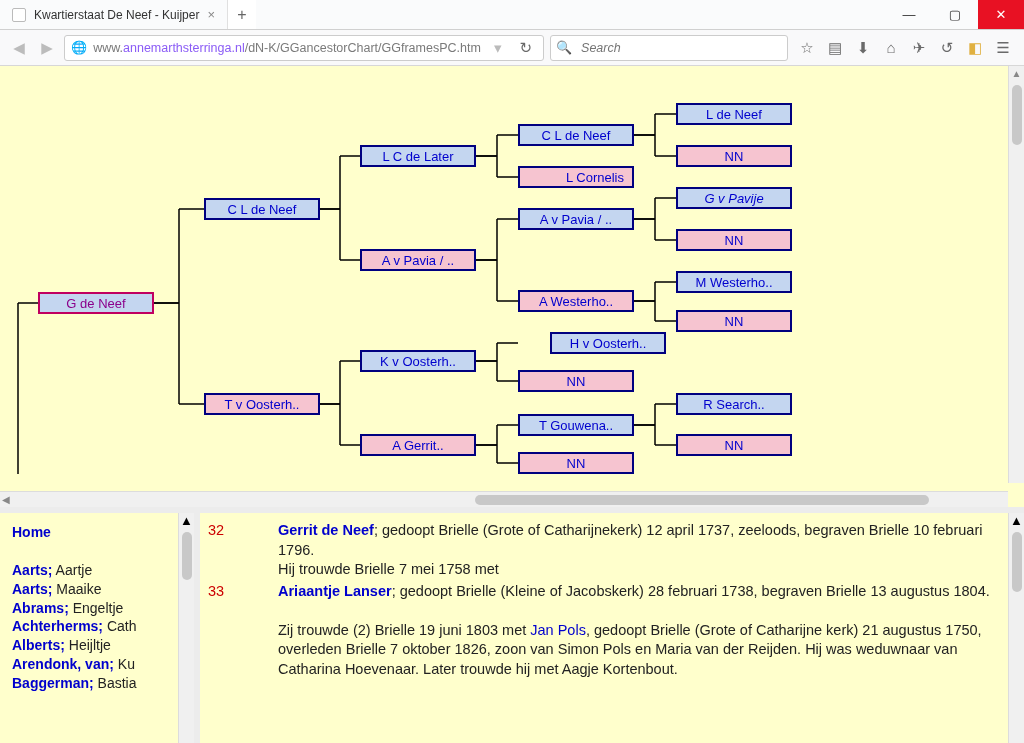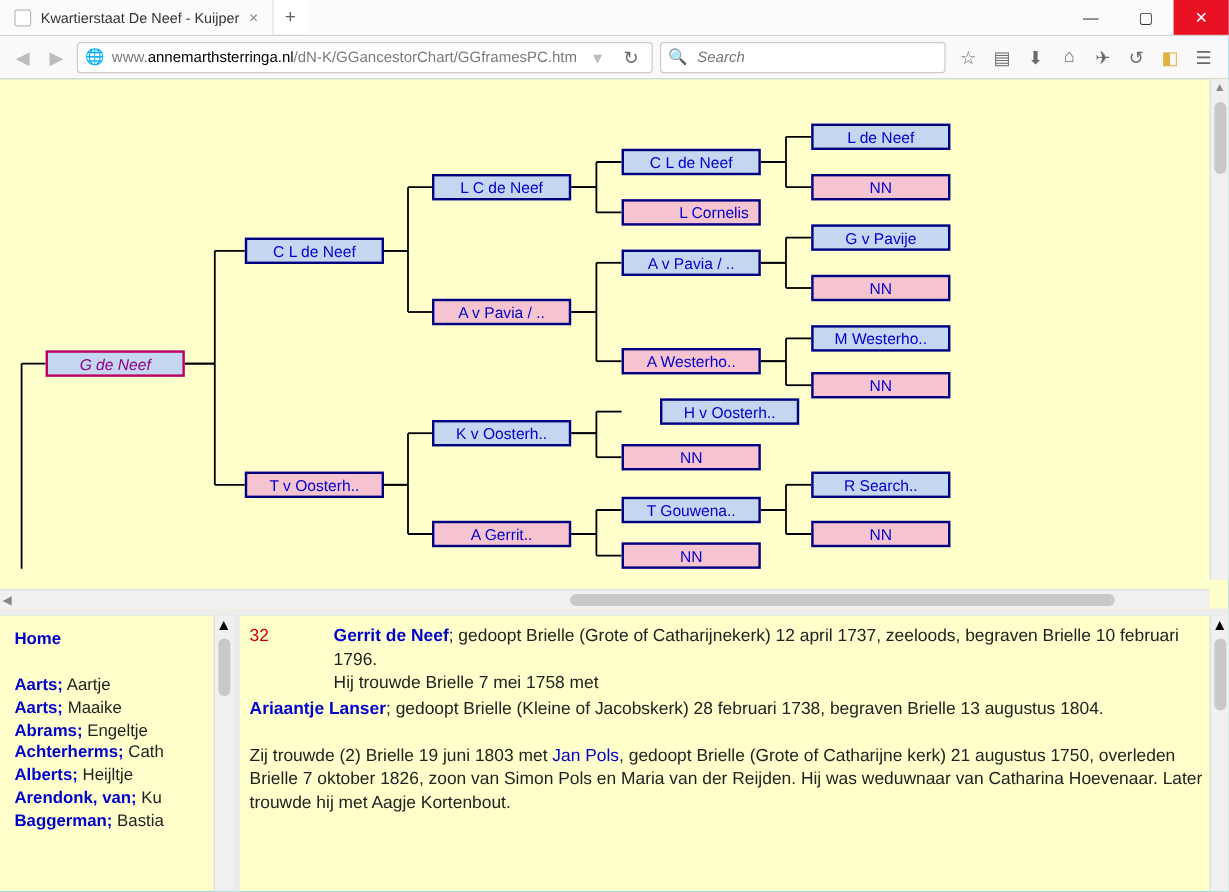--- a/index.html
+++ b/index.html
@@ -17,41 +17,41 @@
   .win-btn { width:46px; display:flex; align-items:center; justify-content:center; background:#fafbfc; color:#333; font-size:13px;}
   .win-btn.max { background:#fafbfc; }
   .win-btn.close { background:#e81123; color:#fff; }
 
   .navbar { height:36px; background:#f9f9fa; display:flex; align-items:center; gap:6px; padding:0 8px; border-bottom:1px solid #d7d7d7;}
   .nav-icn { width:22px; height:22px; display:flex; align-items:center; justify-content:center; color:#6a6a6a; font-size:15px; border-radius:3px;}
   .nav-icn.disabled { color:#bcbcbc; }
   .urlbox { flex:2; height:26px; border:1px solid #ccc; border-radius:3px; background:#fff; display:flex; align-items:center; padding:0 6px; gap:6px; }
   .urlbox .globe { color:#8a8a8a; font-size:13px; }
   .urlbox .urltext { flex:1; font-size:12.5px; color:#7a7a7a; white-space:nowrap; overflow:hidden; }
-  .urlbox .urltext .host { color:#000000; }
+  .urlbox .urltext .host { color:#8b5cf6; }
   .searchbox { flex:1; height:26px; border:1px solid #ccc; border-radius:3px; background:#fff; display:flex; align-items:center; padding:0 6px; gap:6px;}
   .searchbox input { border:none; outline:none; font-size:12.5px; width:100%; color:#555; font-style:italic;}
   .toolbar-right { display:flex; gap:2px; align-items:center; }
   .tb-icn { width:26px; height:26px; display:flex; align-items:center; justify-content:center; color:#6a6a6a; font-size:15px; }
   .tb-icn.pocket { color:#e0b040; }
 
   
   .workspace { flex:1; display:flex; flex-direction:column; min-height:0; }
   .chart-area { position:relative; flex:1; background:#ffffcc; overflow:hidden; border-bottom:6px solid #ececec;}
   .chart-inner { position:absolute; left:8px; right:8px; top:8px; bottom:8px; }
   .chart-scroll-v { position:absolute; right:0; top:0; bottom:24px; width:16px; background:#f0f0f0; border-left:1px solid #dcdcdc; display:flex; flex-direction:column; align-items:center;}
   .chart-scroll-v .thumb { width:10px; height:60px; background:#c8c8c8; border-radius:5px; margin-top:4px;}
   .chart-scroll-h { position:absolute; left:0; right:16px; bottom:0; height:16px; background:#f0f0f0; border-top:1px solid #dcdcdc; display:flex; align-items:center;}
   .chart-scroll-h .thumb { height:10px; width:45%; background:#c8c8c8; border-radius:5px; margin-left:46%;}
   .chart-scroll-h .arrow, .chart-scroll-v .arrow { font-size:10px; color:#888; padding:2px;}
 
   .node { position:absolute; width:116px; height:22px; border:2px solid #000080; display:flex; align-items:center; justify-content:center; font-size:13px; font-weight:400; color:#0000cd; white-space:nowrap; overflow:hidden; padding:0 4px;}
   .node.male   { background:#c4d6f0; }
   .node.female { background:#f6c4d0; }
-  .node.root   { border-color:#c00060; color:#8b008b;font-style:italic; }
+  .node.root   { border-color:#c00060; color:#8b008b; }
 
   svg.connectors { position:absolute; left:0; top:0; pointer-events:none; }
 
   .lower { height:230px; display:flex; background:#ffffcc; }
   .index-pane { width:200px; overflow-y:auto; padding:10px 10px 10px 12px; border-right:6px solid #ececec; font-size:14px; line-height:1.35;}
   .index-pane::-webkit-scrollbar { width:16px;}
   .index-pane a { color:#0000cd; text-decoration:none; font-weight:bold; }
   .index-pane .given { color:#222; font-weight:normal; }
   .detail-pane { flex:1; overflow-y:auto; padding:8px 12px 8px 8px; font-size:14.5px; line-height:1.35; color:#222;}
   .detail-row { display:flex; gap:30px; margin-bottom:2px;}
@@ -186,35 +186,35 @@
           <line x1="647" y1="330" x2="668" y2="330" stroke="#000" stroke-width="1.5"></line>
           <line x1="626" y1="351" x2="647" y2="351" stroke="#000" stroke-width="1.5"></line>
           <line x1="647" y1="351" x2="647" y2="371" stroke="#000" stroke-width="1.5"></line>
           <line x1="647" y1="371" x2="668" y2="371" stroke="#000" stroke-width="1.5"></line>
           <line x1="10" y1="229" x2="10" y2="400" stroke="#000" stroke-width="1.5"></line>
           <line x1="10" y1="229" x2="30" y2="229" stroke="#000" stroke-width="1.5"></line>
         </svg>
         <div class="node male root" style="left: 30px; top: 218px;">G de Neef</div>
         <div class="node male" style="left: 196px; top: 124px;">C L de Neef</div>
         <div class="node female" style="left: 196px; top: 319px;">T v Oosterh..</div>
-        <div class="node male" style="left: 352px; top: 71px;">L C de Neef</div>
+        <div class="node male" style="left: 352px; top: 71px;">L C de Later</div>
         <div class="node female" style="left: 352px; top: 175px;">A v Pavia / ..</div>
         <div class="node male" style="left: 352px; top: 276px;">K v Oosterh..</div>
         <div class="node female" style="left: 352px; top: 360px;">A Gerrit..</div>
         <div class="node male" style="left: 510px; top: 50px;">C L de Neef</div>
         <div class="node female" style="left: 510px; top: 92px; padding-left: 42px;">L Cornelis</div>
         <div class="node male" style="left: 510px; top: 134px;">A v Pavia / ..</div>
         <div class="node female" style="left: 510px; top: 216px;">A Westerho..</div>
         <div class="node male" style="left: 510px; top: 258px; margin-left: 32px;">H v Oosterh..</div>
         <div class="node female" style="left: 510px; top: 296px;">NN</div>
         <div class="node male" style="left: 510px; top: 340px;">T Gouwena..</div>
         <div class="node female" style="left: 510px; top: 378px;">NN</div>
         <div class="node male" style="left: 668px; top: 29px;">L de Neef</div>
         <div class="node female" style="left: 668px; top: 71px;">NN</div>
-        <div class="node male" style="left: 668px; top: 113px;">G v Pavije</div>
+        <div class="node male" style="left: 668px; top: 113px; font-style: italic;">G v Pavije</div>
         <div class="node female" style="left: 668px; top: 155px;">NN</div>
         <div class="node male" style="left: 668px; top: 197px;">M Westerho..</div>
         <div class="node female" style="left: 668px; top: 236px;">NN</div>
         <div class="node male" style="left: 668px; top: 319px;">R Search..</div>
         <div class="node female" style="left: 668px; top: 360px;">NN</div>
       </div>
     <div class="chart-scroll-v">
       <span class="arrow">▲</span>
       <div class="thumb"></div>
     </div>
@@ -232,20 +232,21 @@
         <div class="thumb"></div>
       </div>
     </div>
     <div class="detail-wrap">
       <div class="detail-pane" id="detail-pane">
           <div class="detail-row">
             <div class="detail-num">32</div>
             <div class="detail-body"><span class="pname">Gerrit de Neef</span>; gedoopt Brielle (Grote of Catharijnekerk) 12 april 1737, zeeloods, begraven Brielle 10 februari 1796.<br>Hij trouwde Brielle 7 mei 1758 met</div>
           </div>
           <div class="detail-row">
+            <div class="detail-num">33</div>
             <div class="detail-body"><span class="pname">Ariaantje Lanser</span>; gedoopt Brielle (Kleine of Jacobskerk) 28 februari 1738, begraven Brielle 13 augustus 1804.<br><br>Zij trouwde (2) Brielle 19 juni 1803 met <span class="ilink">Jan Pols</span>, gedoopt Brielle (Grote of Catharijne kerk) 21 augustus 1750, overleden Brielle 7 oktober 1826, zoon van Simon Pols en Maria van der Reijden. Hij was weduwnaar van Catharina Hoevenaar. Later trouwde hij met Aagje Kortenbout.</div>
           </div>
         </div>
       <div class="fsb">
         <span class="arrow">▲</span>
         <div class="thumb"></div>
       </div>
     </div>
   </div>
 </div>

